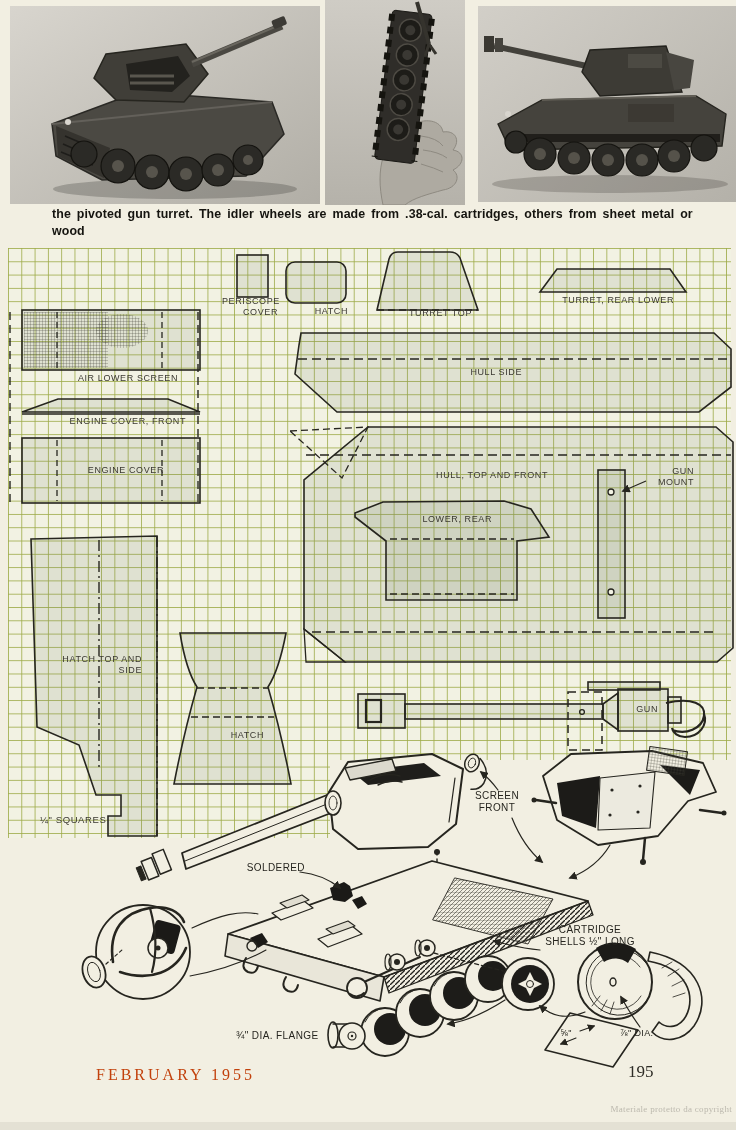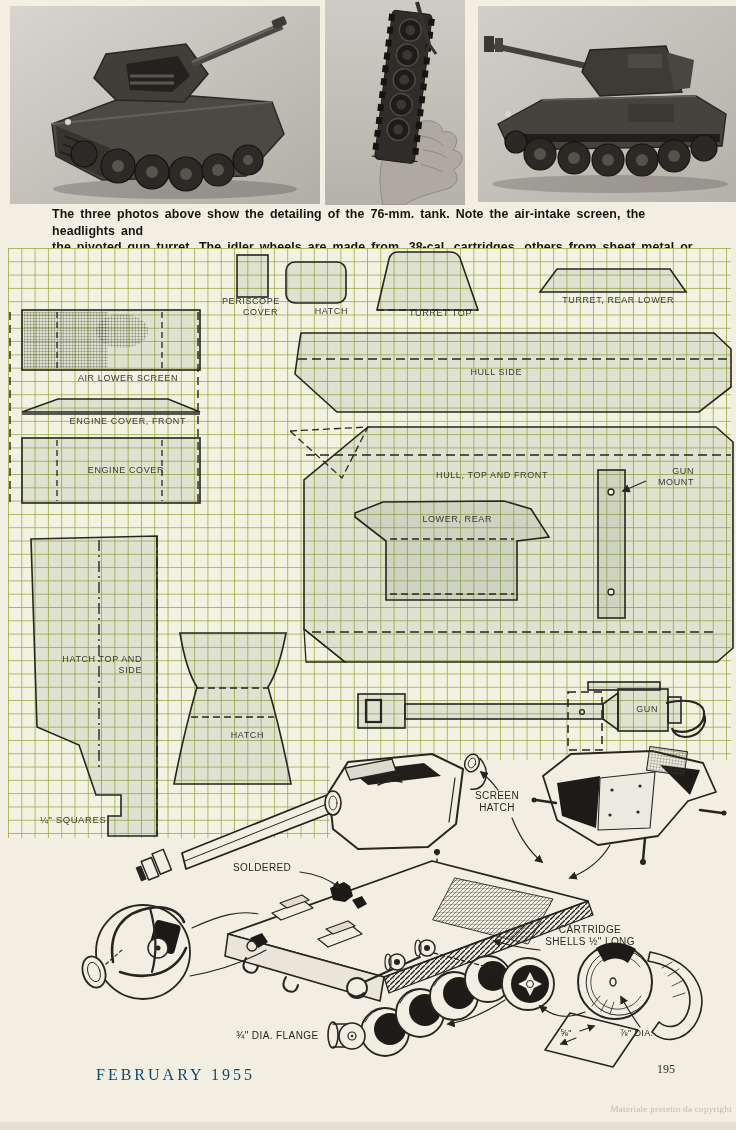--- a/index.html
+++ b/index.html
@@ -30,26 +30,26 @@
     color:#3a3831;text-align:right;
   }
   .lbl2{
     position:absolute;z-index:4;
     font-size:10px;line-height:12px;letter-spacing:0.4px;
     color:#26251f;text-align:center;
   }
   .footer-left{
     position:absolute;left:96px;top:1066px;z-index:4;
     font-family:"Liberation Serif","DejaVu Serif",serif;
-    font-size:16px;letter-spacing:3px;color:#0c4a6e;
+    font-size:16px;letter-spacing:3px;color:#c2410c;
   }
   .page-num{
-    position:absolute;left:657px;top:1062px;z-index:4;
+    position:absolute;left:628px;top:1062px;z-index:4;
     font-family:"Liberation Serif","DejaVu Serif",serif;
-    font-size:12px;color:#2e2c26;
+    font-size:17px;color:#2e2c26;
   }
   .copyright{
     position:absolute;right:4px;top:1104px;z-index:4;
     font-size:9px;color:#bcb9ae;letter-spacing:0.3px;font-family:Liberation Serif, serif;
   }
   .bottom-shade{position:absolute;left:0;bottom:0;width:736px;height:8px;background:rgba(60,58,50,0.08);z-index:5;}
 </style>
 </head>
 <body>
 
@@ -163,21 +163,20 @@
           <circle cx="96" cy="152" r="6"></circle>
           <circle cx="130" cy="154" r="6"></circle>
         <circle cx="164" cy="154" r="6"></circle>
           <circle cx="196" cy="150" r="6"></circle>
       </g>
       <circle cx="30" cy="108" r="3" fill="#d8d5ce"></circle>
     </svg>
   </div>
 
   <div class="caption">
-    <div>The three photos above show the detailing of the 76-mm. tank. Note the air-intake screen, the headlights and</div>
     <div>the pivoted gun turret. The idler wheels are made from .38-cal. cartridges, others from sheet metal or wood</div>
   </div>
 
   <div class="grid-block" style="left:8px;top:248px;width:723px;height:512px"></div>
   <div class="grid-block" style="left:8px;top:760px;width:322px;height:78px;background-position:0 -512px"></div>
 
   <svg class="overlay" viewBox="0 0 736 1130">
     <defs>
       <pattern id="mesh" width="3" height="3" patternUnits="userSpaceOnUse">
         <path d="M0,0 H3 M0,0 V3" stroke="#45433a" stroke-width="0.55"></path>
@@ -444,22 +443,22 @@
   <span class="lbl" style="left:60px;top:465px;width:104px">ENGINE COVER</span>
   <span class="lbl" style="left:446px;top:367px;width:76px">HULL SIDE</span>
   <span class="lbl" style="left:412px;top:470px;width:136px">HULL, TOP AND FRONT</span>
   <span class="lbl" style="left:418px;top:514px;width:74px">LOWER, REAR</span>
   <span class="lbl" style="left:638px;top:466px;width:56px">GUN MOUNT</span>
   <span class="lbl" style="left:58px;top:654px;width:84px">HATCH TOP AND SIDE</span>
   <span class="lbl" style="left:202px;top:730px;width:62px">HATCH</span>
   <span class="lbl" style="left:610px;top:704px;width:48px">GUN</span>
   <span class="lbl" style="left:40px;top:815px;width:100px;text-align:left;font-size:9.5px">¼" SQUARES</span>
 
-  <span class="lbl2" style="left:465px;top:790px;width:64px">SCREEN HATCH</span>
-  <span class="lbl2" style="left:233px;top:862px;width:72px;text-align:left">SOLDERED</span>
+  <span class="lbl2" style="left:465px;top:790px;width:64px">SCREEN FRONT</span>
+  <span class="lbl2" style="left:233px;top:862px;width:72px;text-align:right">SOLDERED</span>
   <span class="lbl2" style="left:540px;top:924px;width:100px">CARTRIDGE SHELLS ½" LONG</span>
   <span class="lbl2" style="left:236px;top:1030px;width:120px;text-align:left">¾" DIA. FLANGE</span>
   <span class="lbl2" style="left:550px;top:1027px;width:32px;font-size:9px">⅝"</span>
   <span class="lbl2" style="left:620px;top:1027px;width:64px;text-align:left;font-size:9px">⅞" DIA.</span>
 
   <span class="footer-left">FEBRUARY 1955</span>
   <span class="page-num">195</span>
   <span class="copyright">Materiale protetto da copyright</span>
   <div class="bottom-shade"></div>
 

